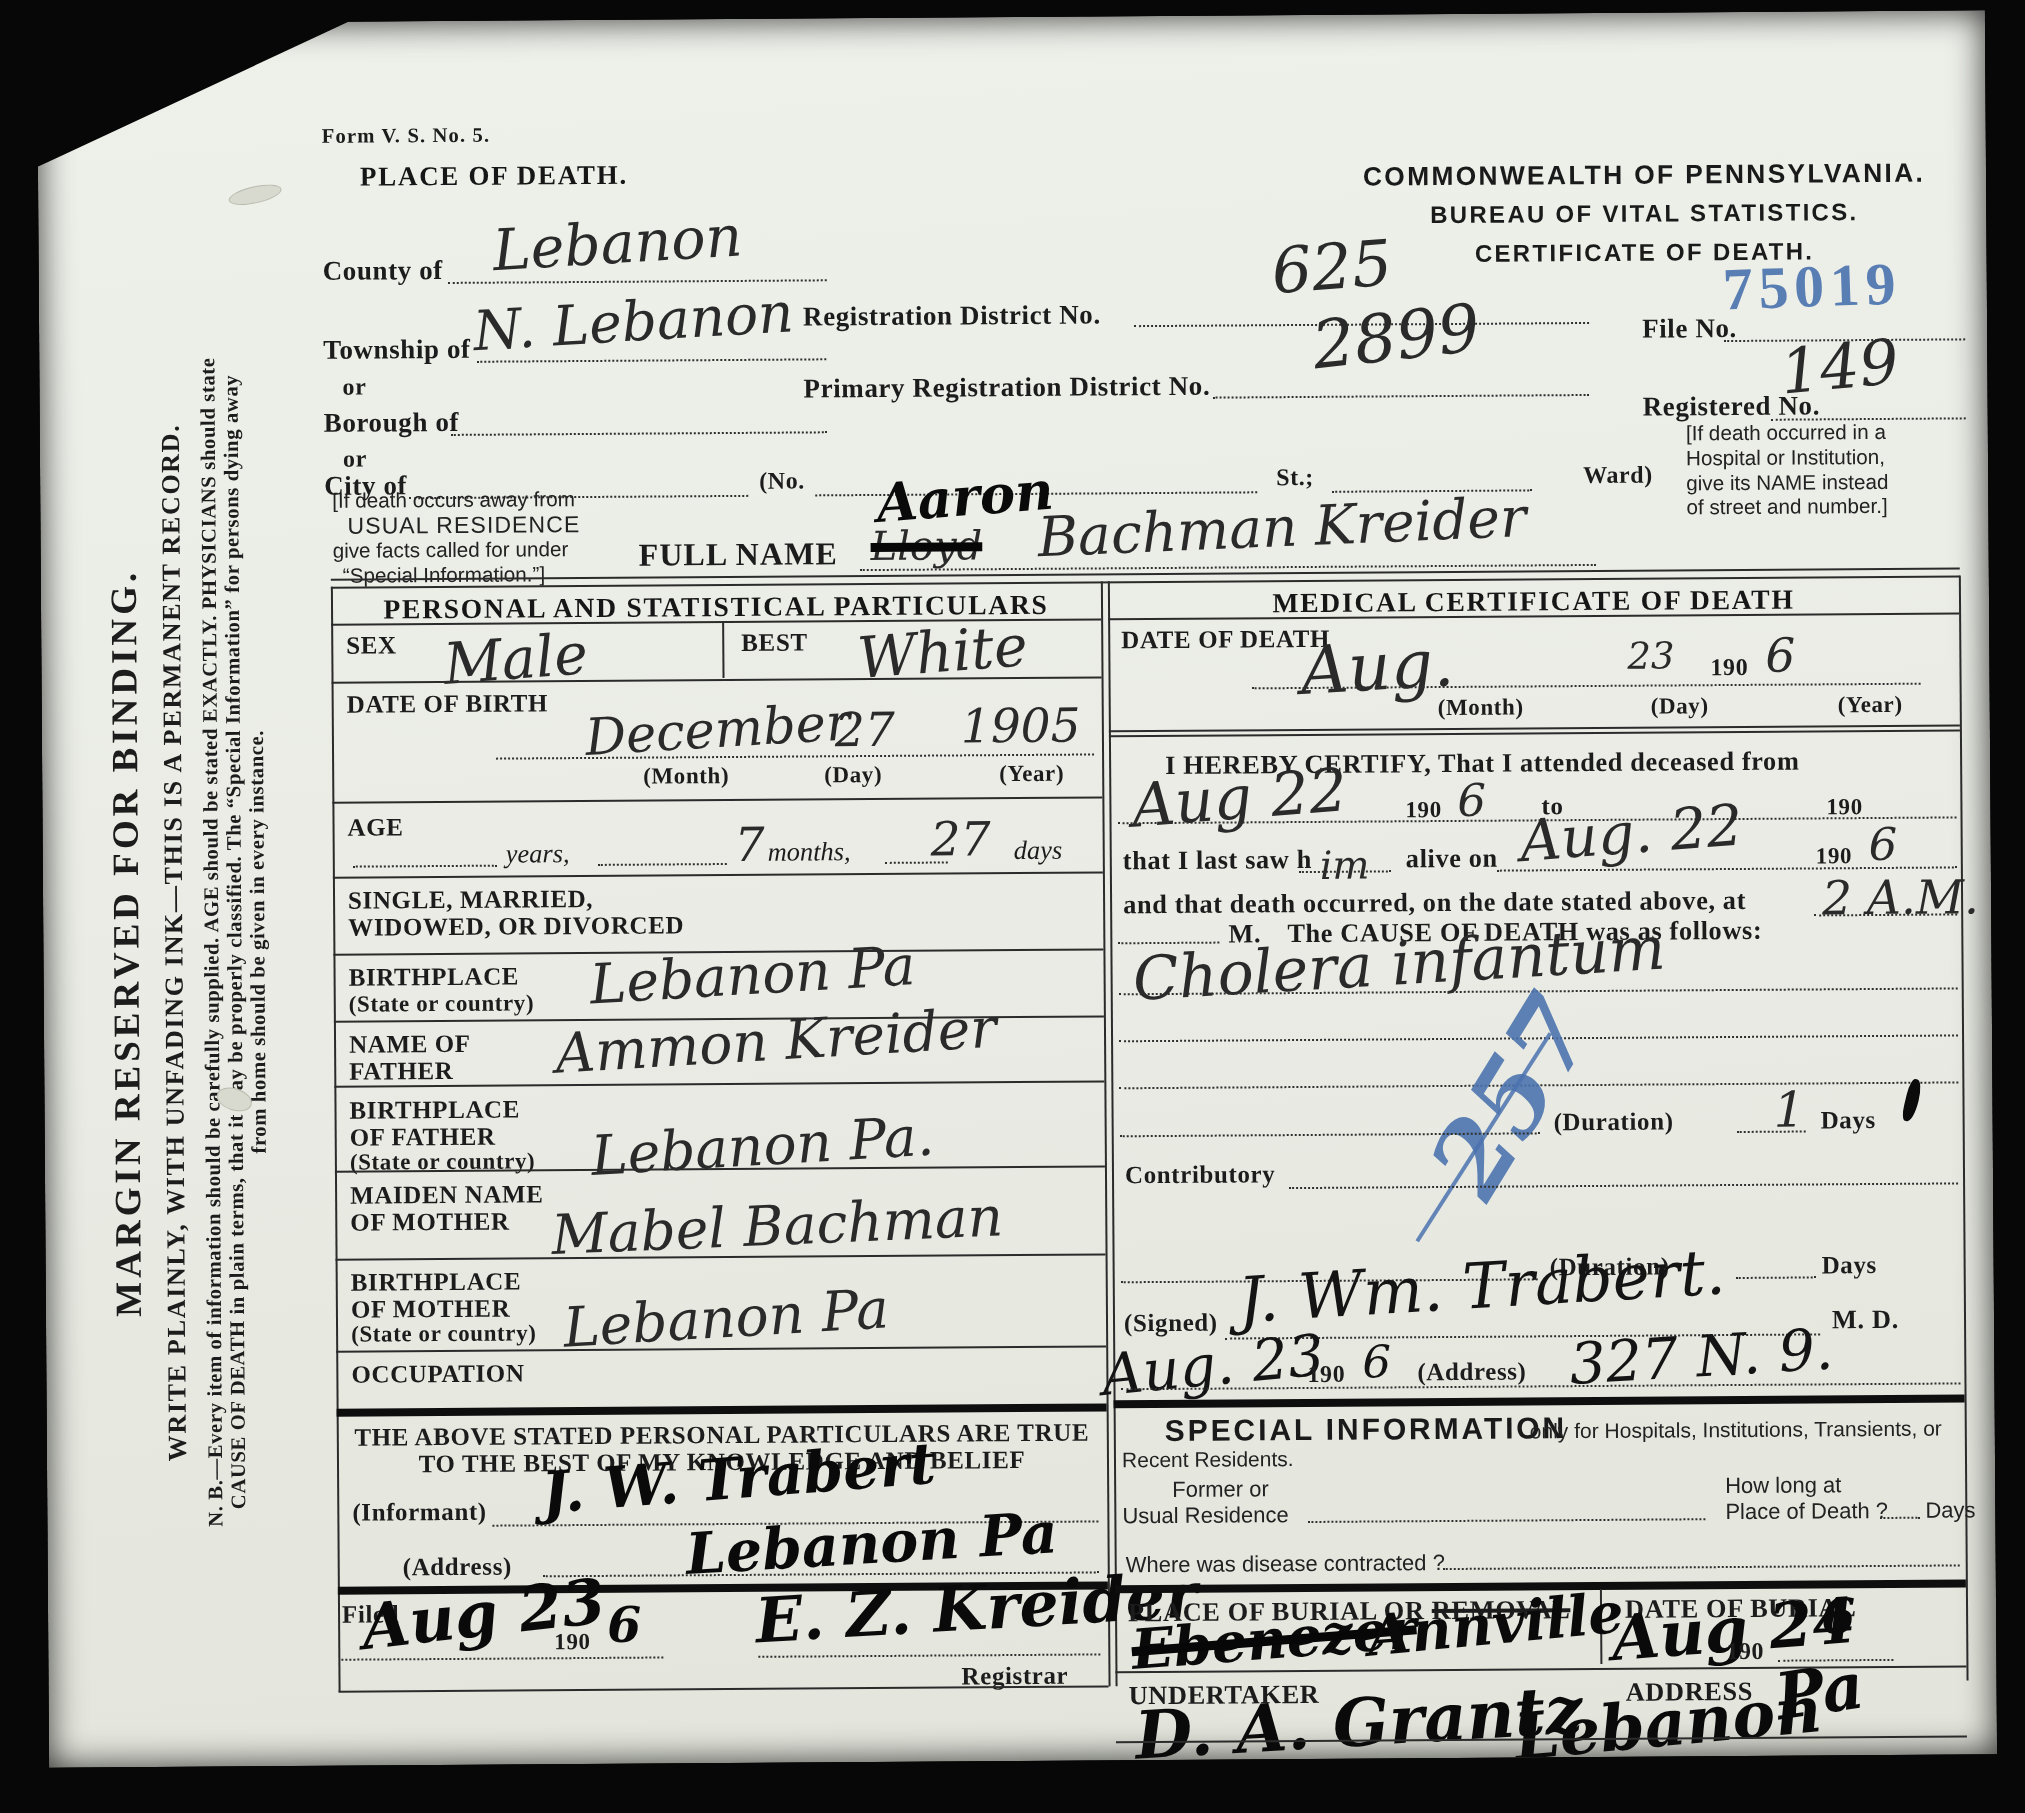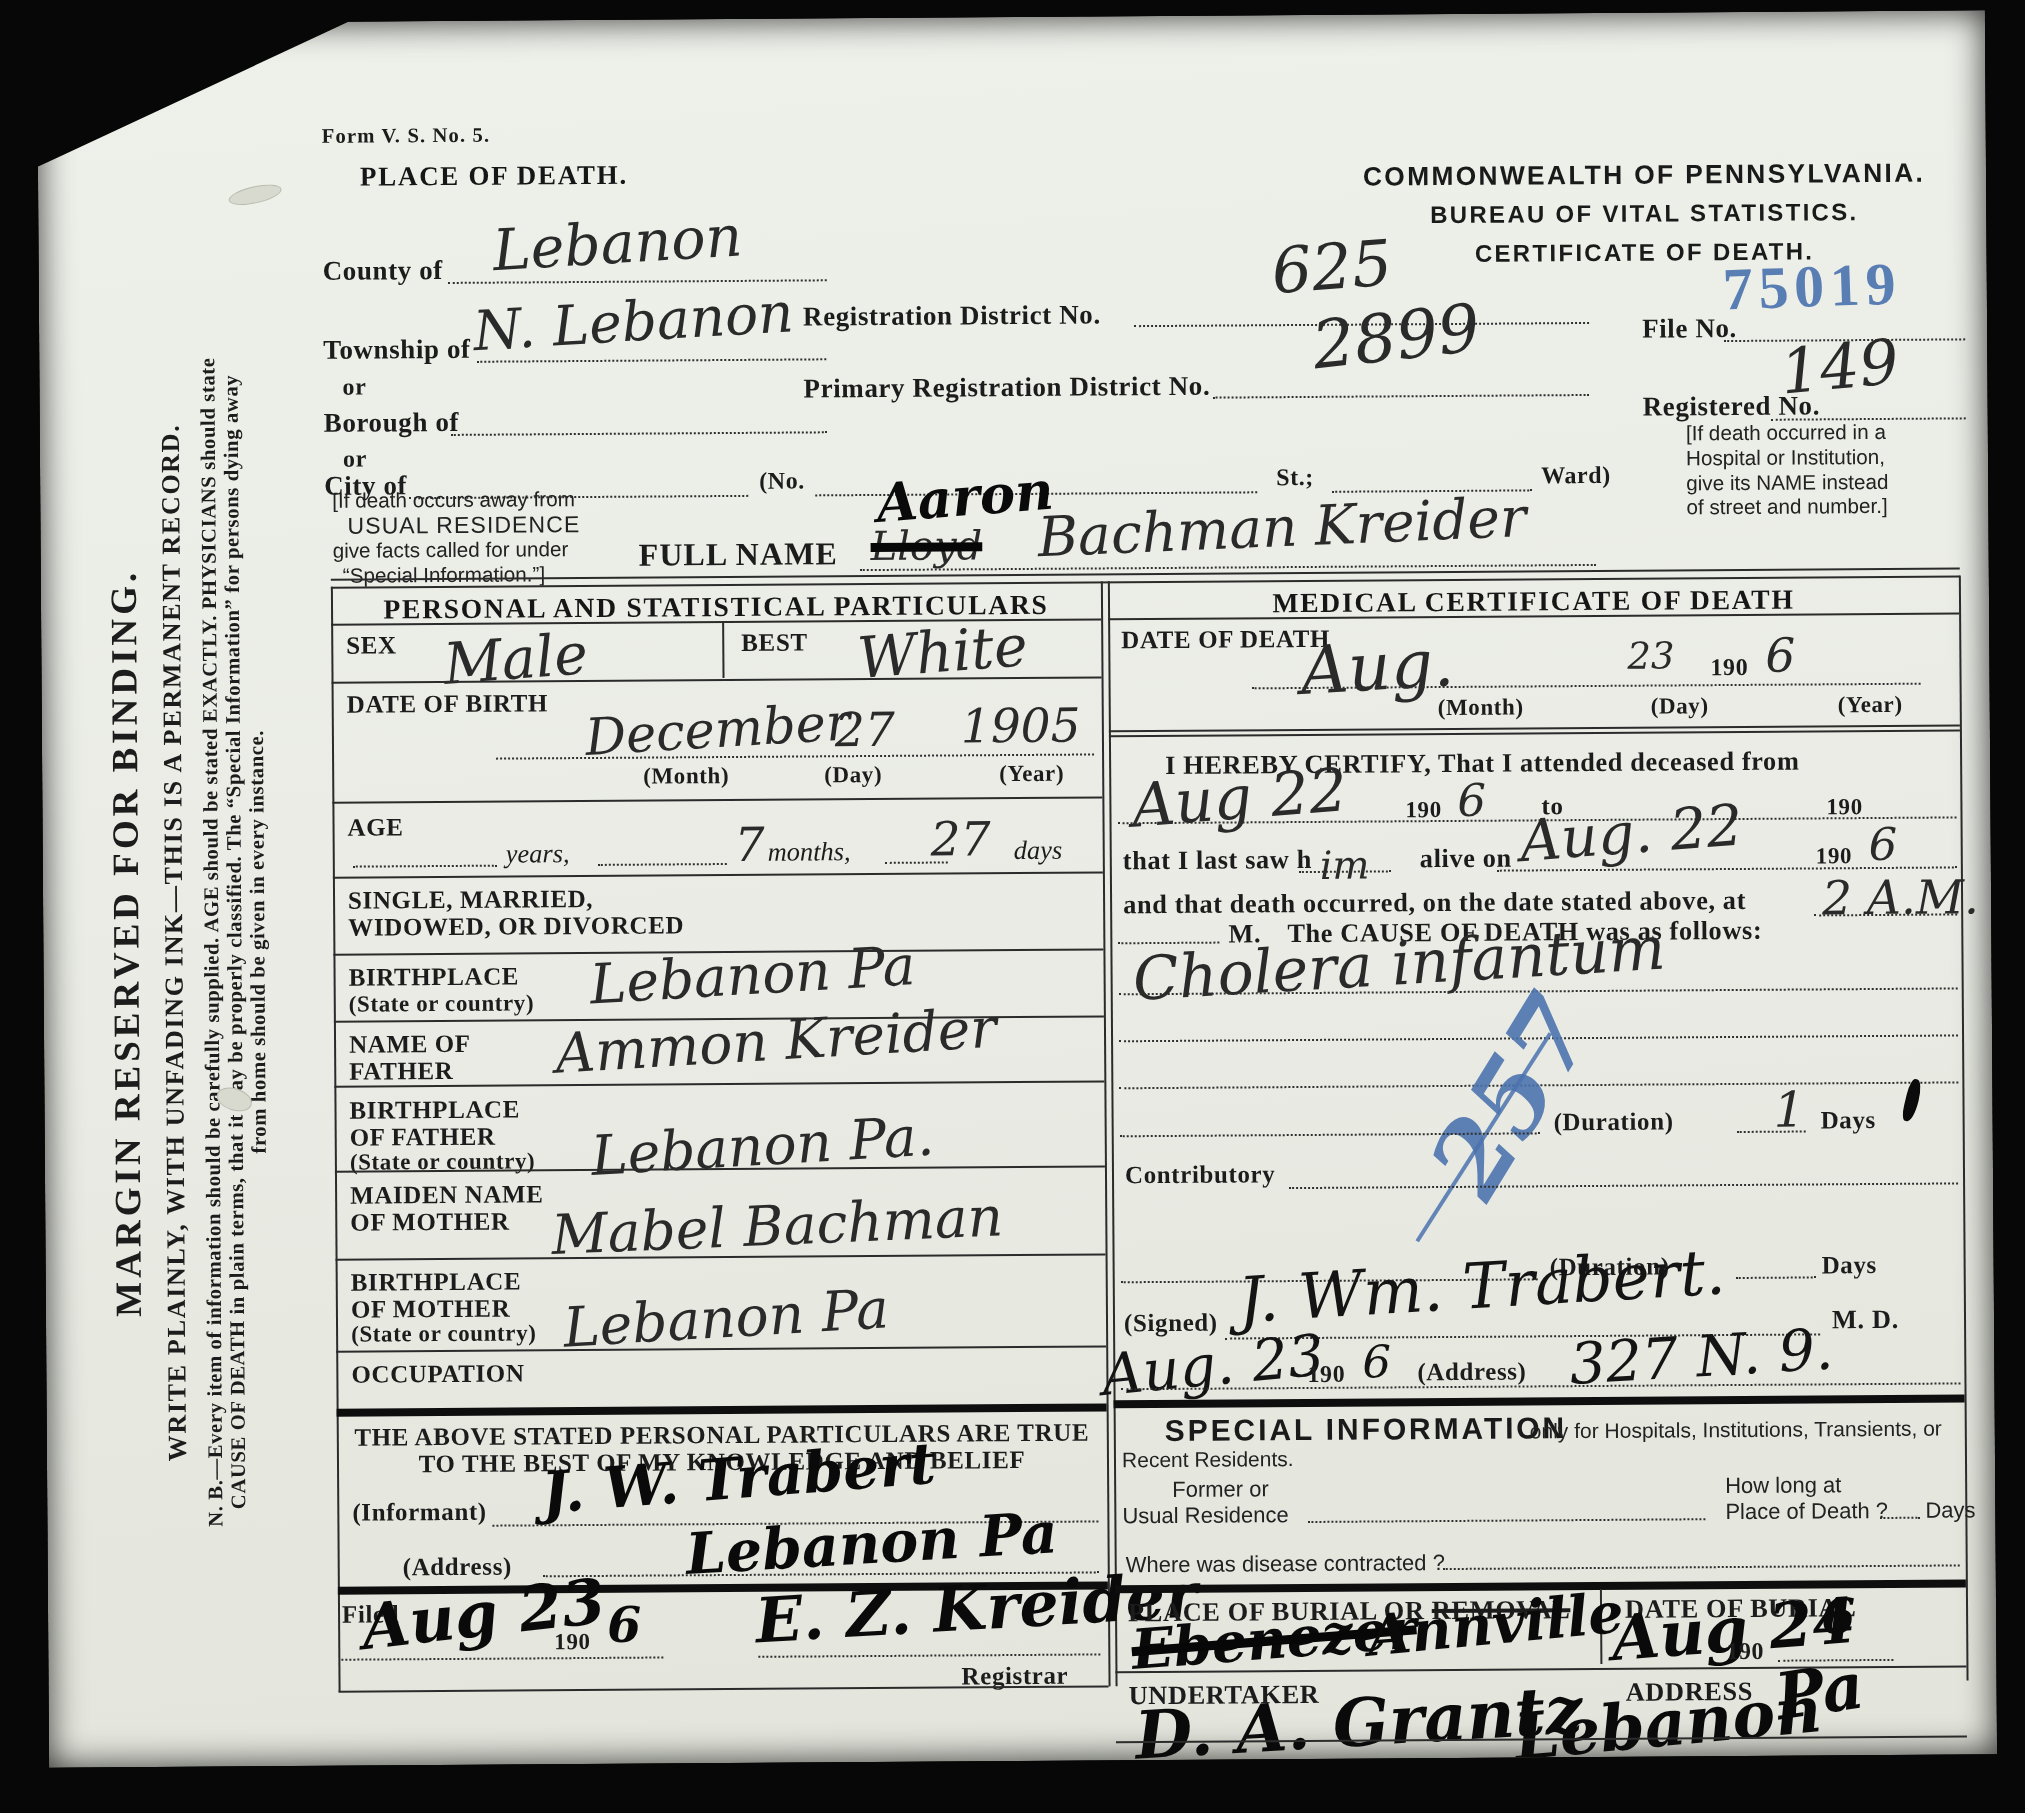--- a/index.html
+++ b/index.html
@@ -77,21 +77,21 @@
     <div class="abs dots" style="left:411px;top:413px;width:376px;"></div>
 
     <div class="abs lbl" style="left:303px;top:424px;font-size:24px;">or</div>
 
     <div class="abs lbl" style="left:284px;top:449px;font-size:27px;">City of</div>
     <div class="abs dots" style="left:369px;top:476px;width:339px;"></div>
     <div class="abs lbl" style="left:719px;top:449px;font-size:24px;">(No.</div>
     <div class="abs dots" style="left:775px;top:476px;width:442px;"></div>
     <div class="abs lbl" style="left:1236px;top:449px;font-size:24px;">St.;</div>
     <div class="abs dots" style="left:1292px;top:476px;width:200px;"></div>
-    <div class="abs lbl" style="left:1501px;top:449px;font-size:24px;">Ward)</div>
+    <div class="abs lbl" style="left:1543px;top:449px;font-size:24px;">Ward)</div>
 
     <div class="abs lbl" style="left:764px;top:283px;font-size:27px;">Registration District No.</div>
     <div class="abs dots" style="left:1095px;top:309px;width:455px;"></div>
     <div class="abs hw" style="left:1233px;top:216px;font-size:63px;transform:rotate(-4deg);">625</div>
 
     <div class="abs lbl" style="left:764px;top:355px;font-size:27px;">Primary Registration District No.</div>
     <div class="abs dots" style="left:1173px;top:381px;width:376px;"></div>
     <div class="abs hw" style="left:1273px;top:284px;font-size:66px;transform:rotate(-6deg);">2899</div>
 
     <div class="abs gothic" style="left:1316px;top:147px;width:580px;text-align:center;font-size:26.4px;">COMMONWEALTH OF PENNSYLVANIA.</div>
@@ -237,21 +237,21 @@
     <div class="abs lbl" style="left:1123px;top:734px;font-size:26.4px;">I HEREBY CERTIFY, That I attended deceased from</div>
     <div class="abs hw" style="left:1089px;top:747px;font-size:60px;transform:rotate(-4deg);">Aug 22</div>
     <div class="abs lbl" style="left:1363px;top:783px;font-size:23px;">190</div>
     <div class="abs hw" style="left:1415px;top:760px;font-size:45px;">6</div>
     <div class="abs lbl" style="left:1499px;top:779px;font-size:25px;">to</div>
     <div class="abs lbl" style="left:1784px;top:783px;font-size:23px;">190</div>
     <div class="abs dots" style="left:1075px;top:806px;width:839px;"></div>
 
     <div class="abs lbl" style="left:1080px;top:829px;font-size:26.4px;">that I last saw h</div>
     <div class="abs hw" style="left:1277px;top:828px;font-size:39px;">im</div>
-    <div class="abs lbl" style="left:1363px;top:829px;font-size:26.4px;margin-left:14px;">alive on</div>
+    <div class="abs lbl" style="left:1363px;top:829px;font-size:26.4px;">alive on</div>
     <div class="abs hw" style="left:1477px;top:787px;font-size:57px;transform:rotate(-4deg);">Aug. 22</div>
     <div class="abs lbl" style="left:1773px;top:832px;font-size:23px;">190</div>
     <div class="abs hw" style="left:1826px;top:807px;font-size:45px;">6</div>
     <div class="abs dots" style="left:1256px;top:856px;width:92px;"></div>
     <div class="abs dots" style="left:1454px;top:856px;width:460px;"></div>
 
     <div class="abs lbl" style="left:1080px;top:873px;font-size:26.4px;">and that death occurred, on the date stated above, at</div>
     <div class="abs hw" style="left:1779px;top:859px;font-size:47px;">2 A.M.</div>
     <div class="abs dots" style="left:1771px;top:903px;width:143px;"></div>
 

